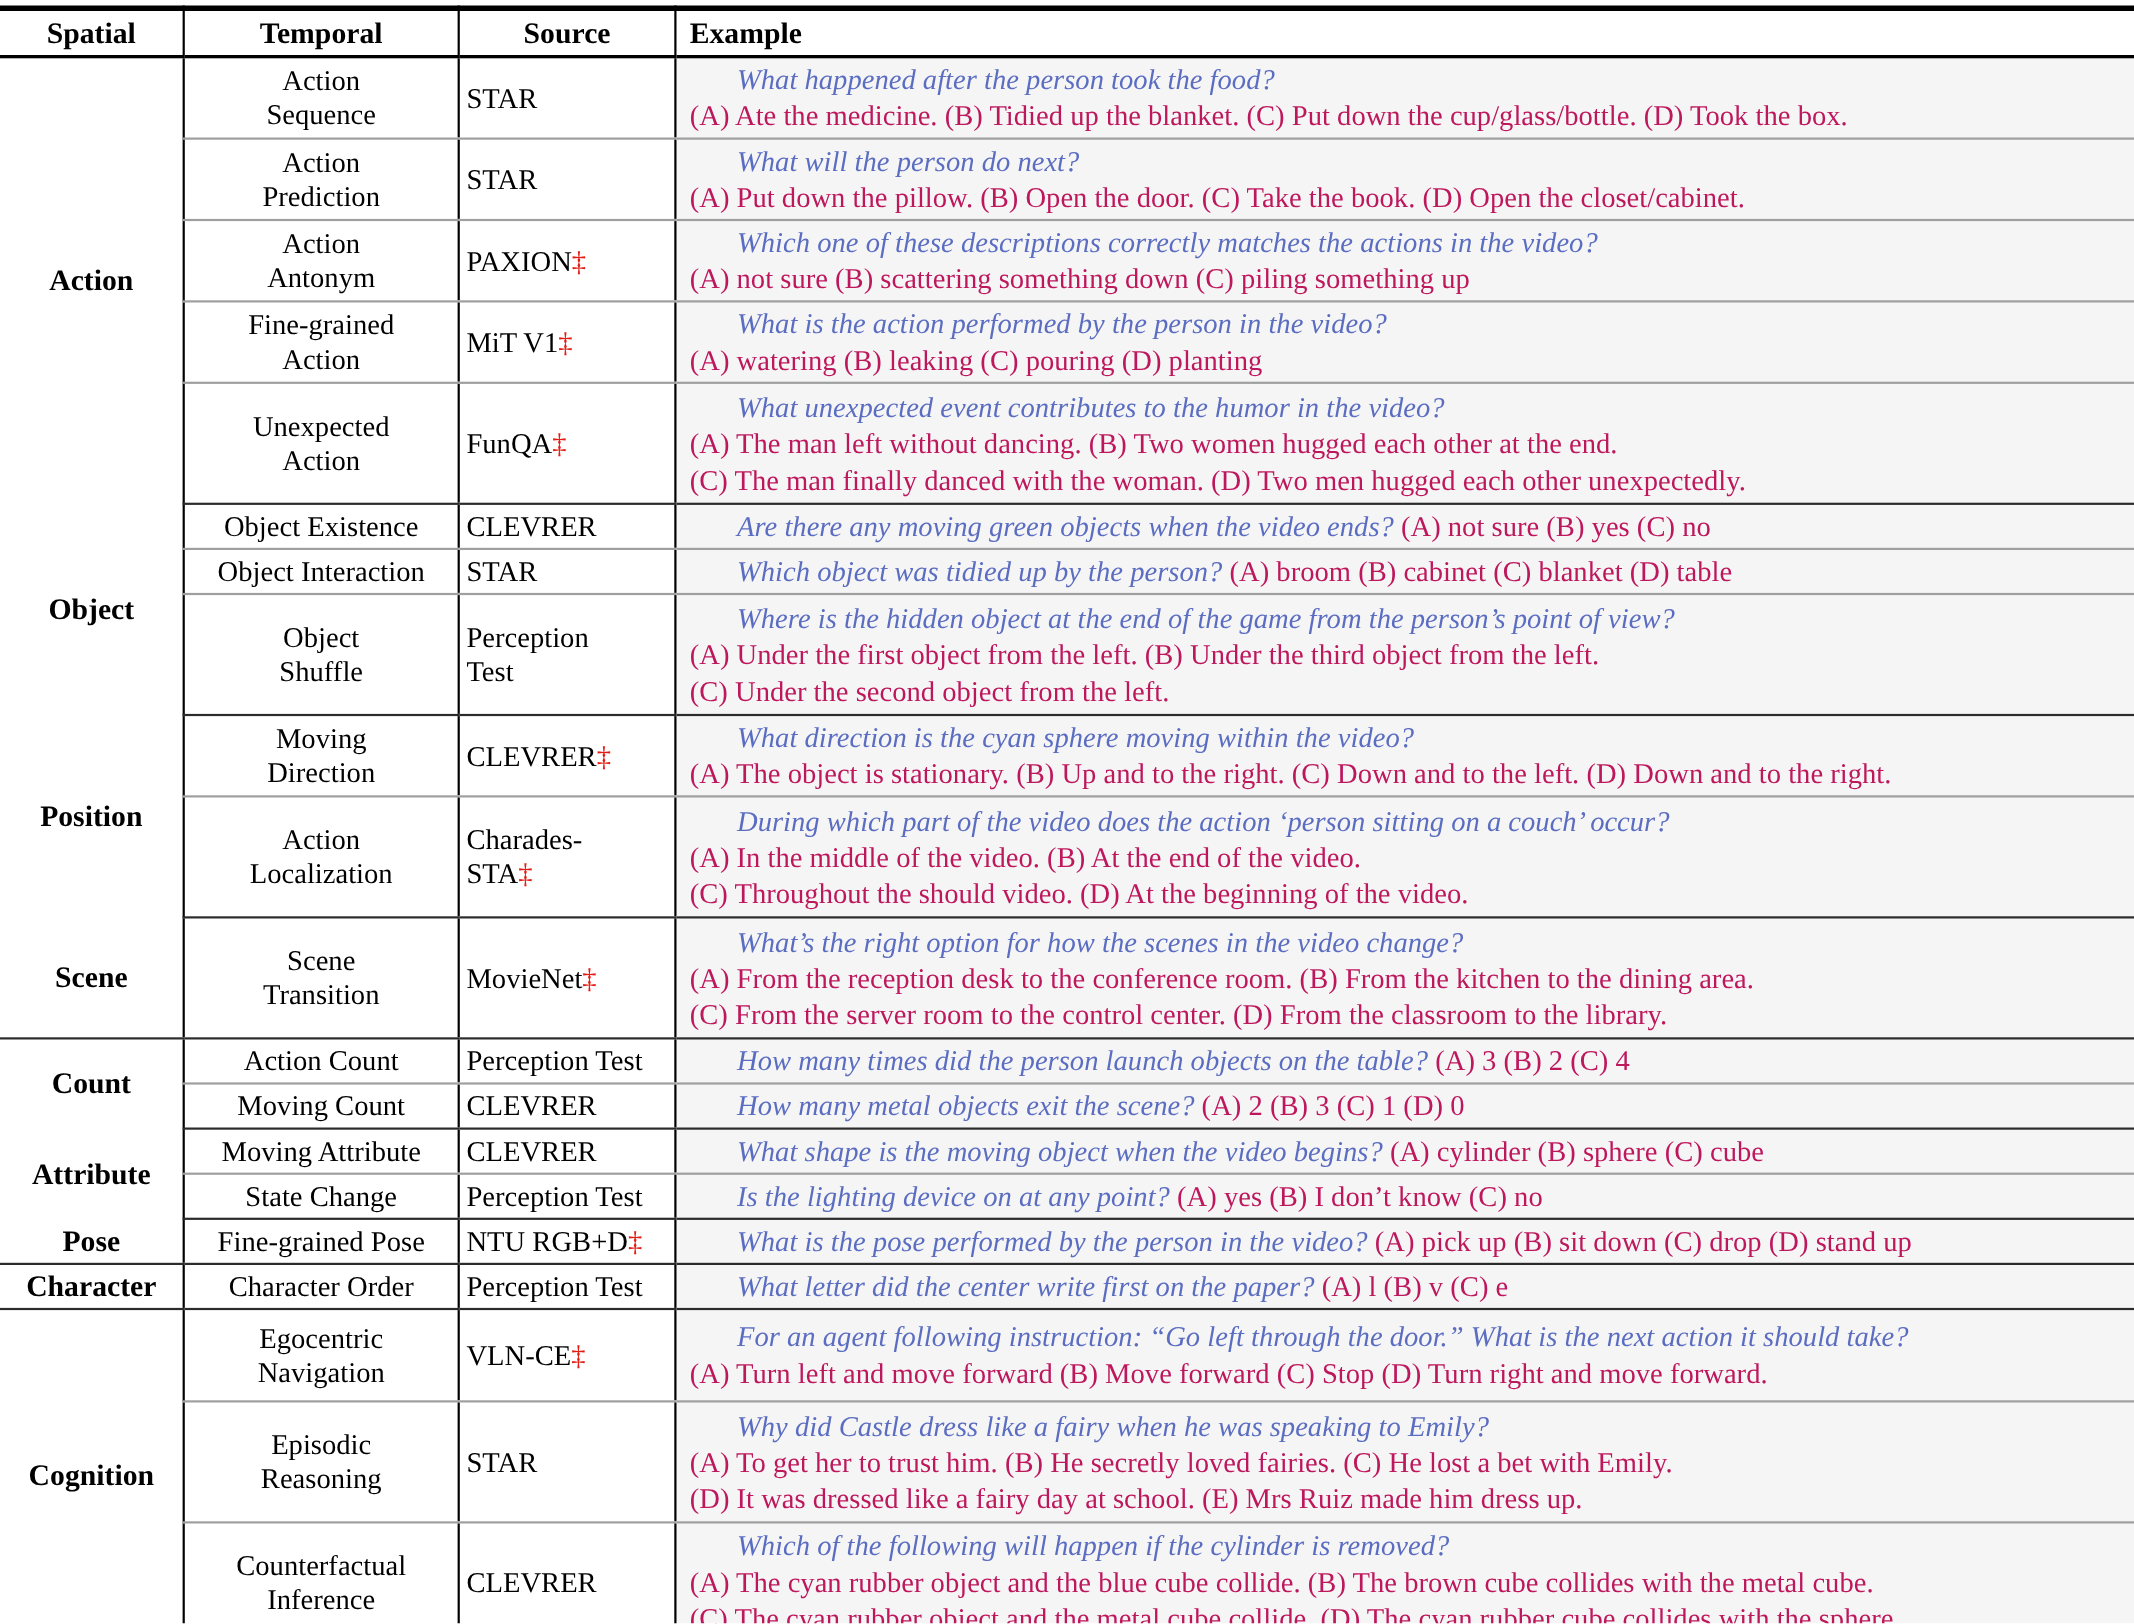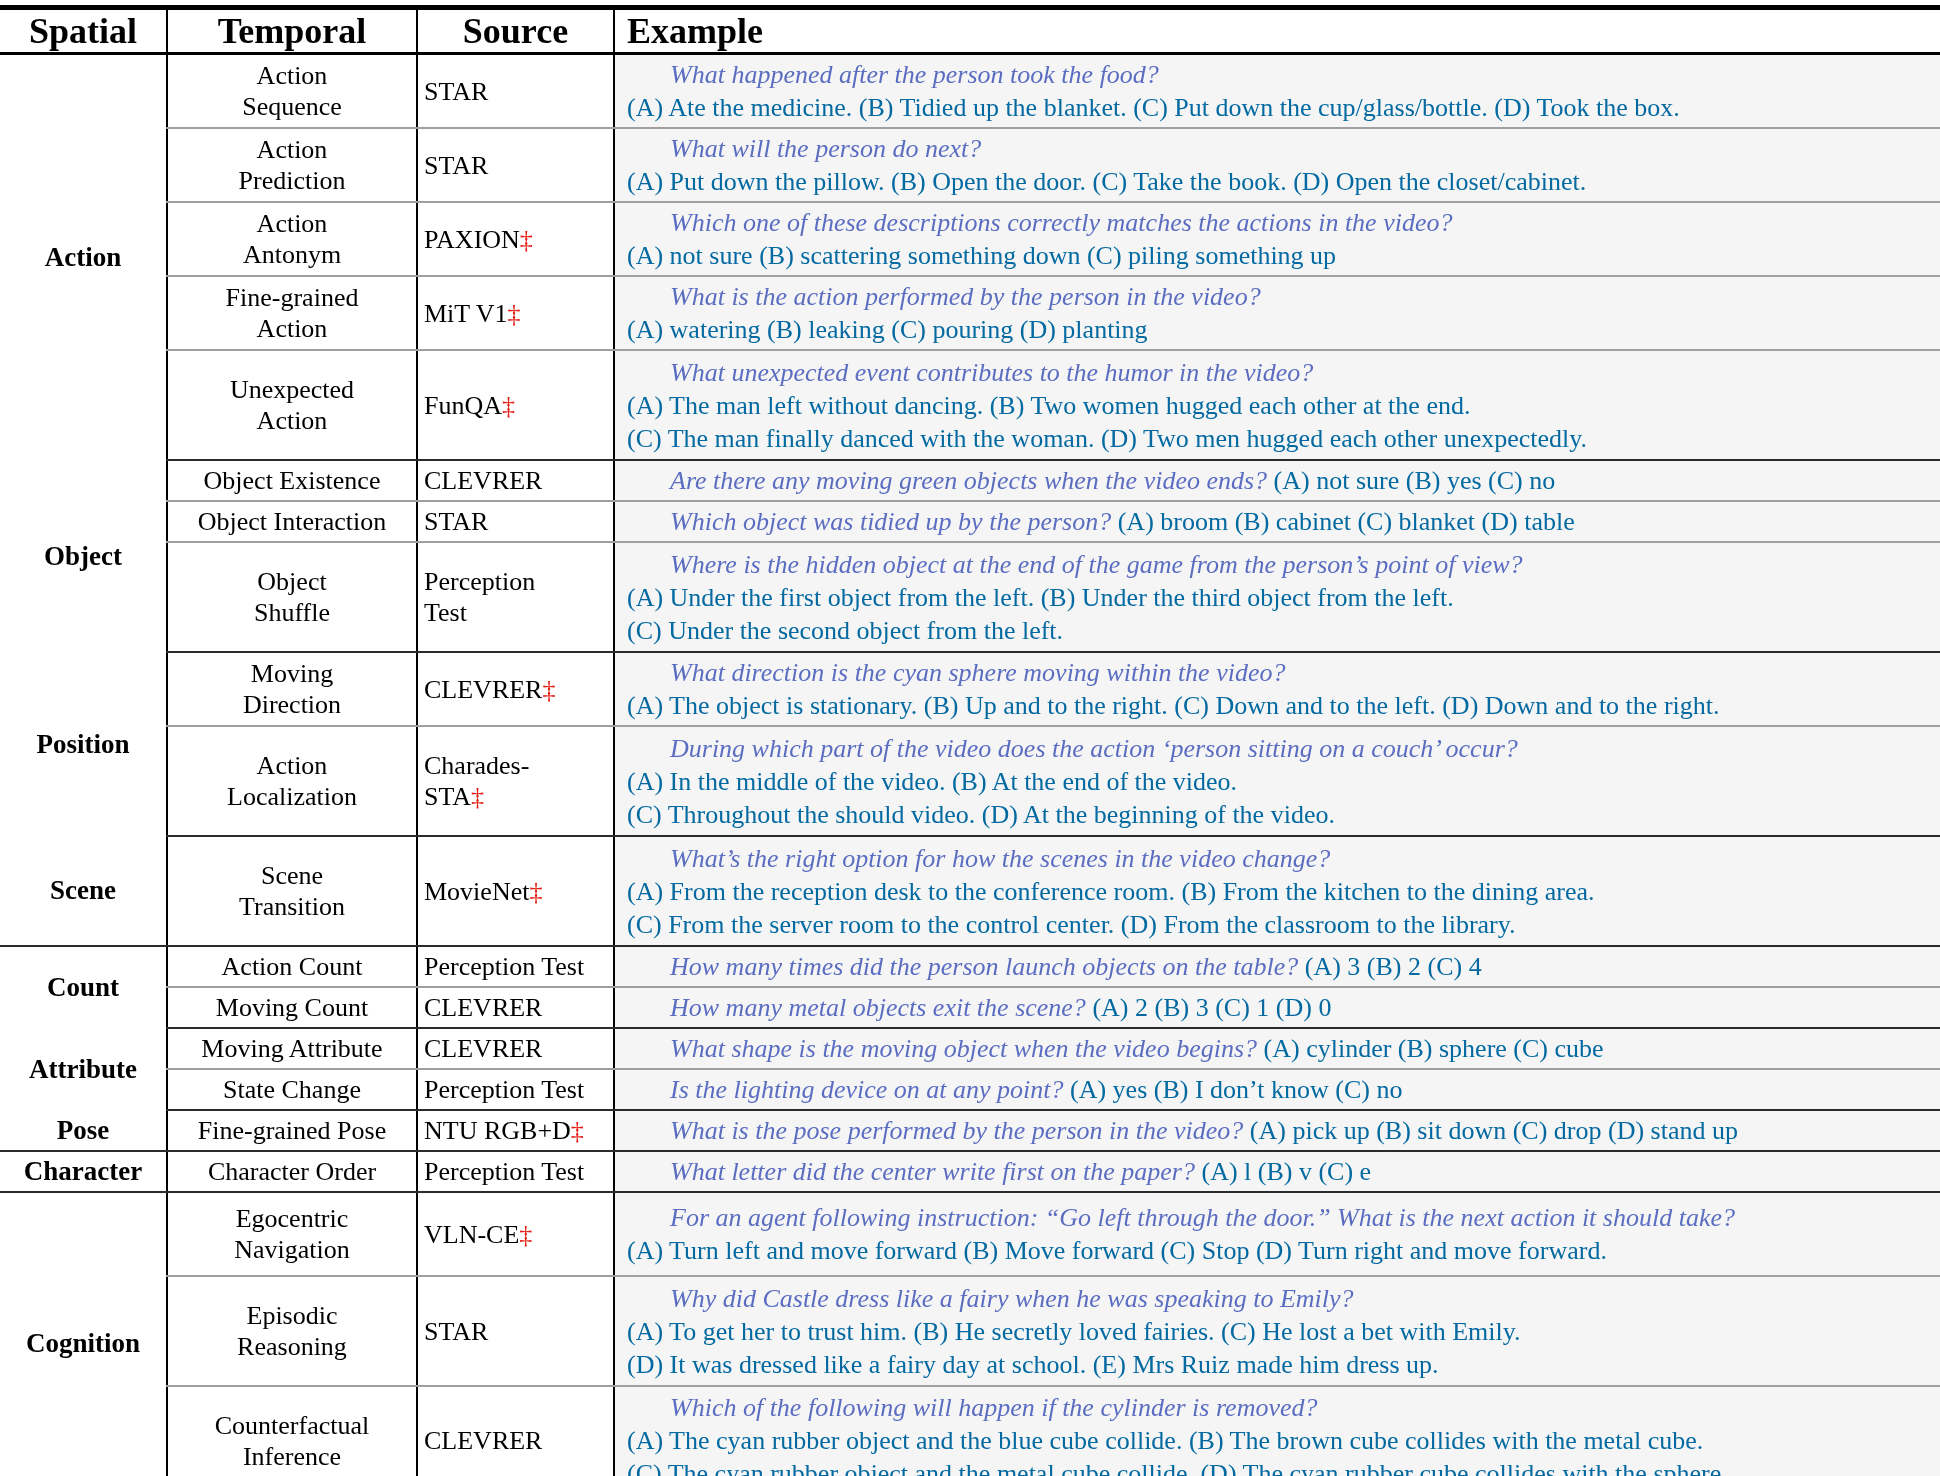--- a/index.html
+++ b/index.html
@@ -12,32 +12,32 @@
     width:1940px;height:1476px;background:#ffffff;box-sizing:border-box;
     padding-top:5px;overflow:hidden;
     font-family:"Liberation Serif","DejaVu Serif",serif;
   }
   table.bench{
     border-collapse:collapse;table-layout:fixed;width:1940px;
     font-size:26px;color:#000;
     border-top:5px solid #000;border-bottom:4px solid #000;
   }
   th{
-    font-weight:bold;font-size:36px;height:40px;text-align:center;
+    font-weight:bold;font-size:27px;height:40px;text-align:center;
     border-bottom:3px solid #000;padding:0 6px;
   }
   th.left{text-align:left;padding-left:12px;margin-left:39px;}
   th+th, td.task, td.src, td.ex{border-left:2px solid #000;}
   td{vertical-align:middle;padding:2px 6px;}
   td.cat{font-weight:bold;font-size:27px;text-align:center;padding:0 4px;}
   td.task{text-align:center;white-space:pre-line;line-height:31px;}
   td.src{text-align:left;white-space:pre-line;line-height:31px;}
   td.ex{background:var(--ex-bg);text-align:left;padding:3px 12px;line-height:33px;}
   .q{color:var(--q-color);font-style:italic;margin-left:43px;}
-  .a{color:#0369a1;}
+  .a{color:#be185d;}
   div.q,div.a{line-height:33px;}
   .dagger{color:var(--mark-color);font-weight:normal;}
   tr.h1{height:36px;}
   tr.h2{height:73px;}
   tr.h2b{height:84px;}
   tr.h3{height:110px;}
   tr.cline td.task, tr.cline td.src, tr.cline td.ex{border-bottom:2px solid #9f9f9f;}
   tr.gend td{border-bottom:2px solid #2b2b2b;}
 </style>
 </head>

